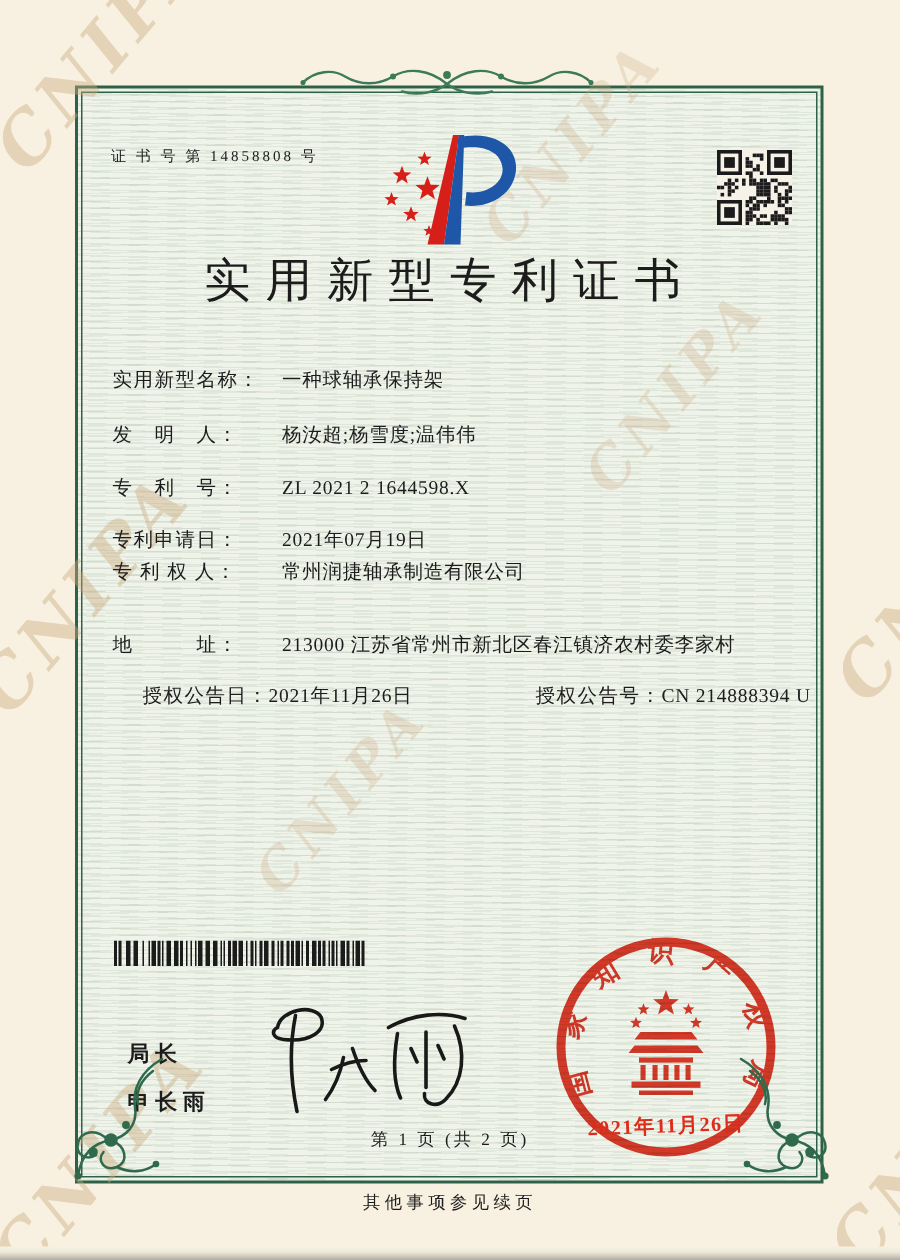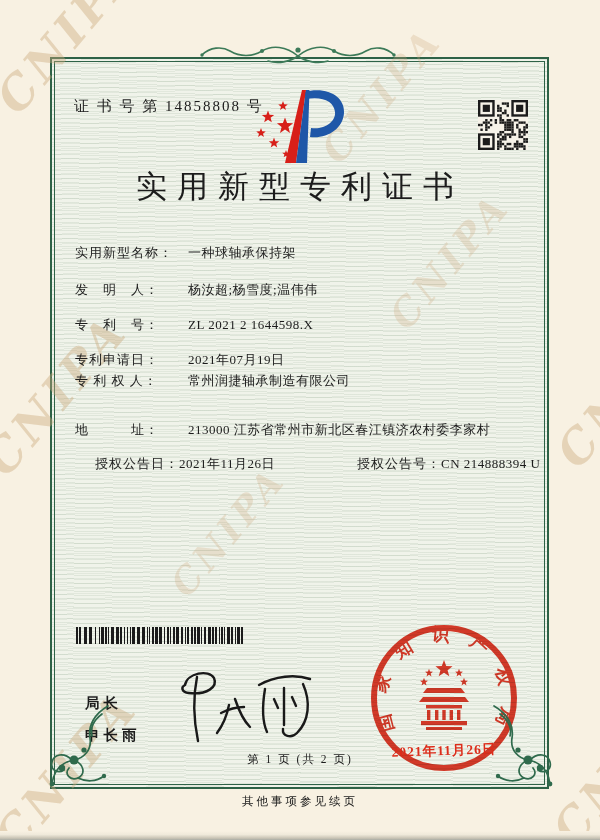--- a/index.html
+++ b/index.html
@@ -20,21 +20,21 @@
         #f0f3ea;}
   .frame-inner{position:absolute;inset:2px;border:1px solid #2e6247;}
 
   .orn{position:absolute;z-index:3;pointer-events:none;}
   #orn-top{left:190px;top:42px;}
   #orn-bl{left:44px;top:702px;}
   #orn-br{left:486px;top:702px;transform:scaleX(-1);}
 
   .abs{position:absolute;z-index:2;}
 
-  .certno{left:74px;top:97px;font-size:15px;letter-spacing:2px;}
+  .certno{left:74px;top:97px;font-size:10px;letter-spacing:2px;}
   .title{left:0;right:0;top:166px;text-align:center;font-size:31px;font-weight:400;letter-spacing:10px;}
 
   .row{left:75px;width:462px;font-size:13px;white-space:nowrap;}
   .row .lab{display:inline-block;min-width:113px;letter-spacing:1px;}
   .row .lab2{letter-spacing:1px;padding-left:20px;}
   .row .val{letter-spacing:.5px;}
   .pair2{margin-left:62px;}
 
   .paras{left:75px;width:452px;top:486px;font-size:12.8px;line-height:1.78;text-align:justify;}
   .paras p{margin:0;text-indent:2em;}

